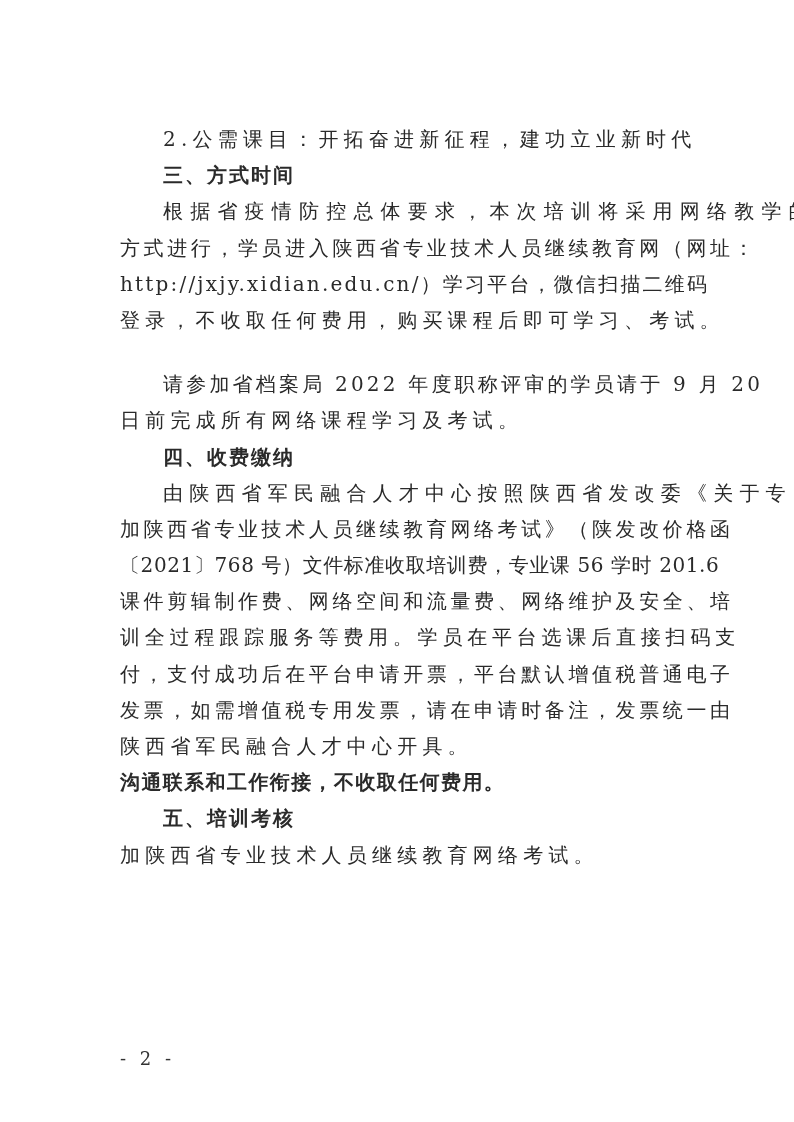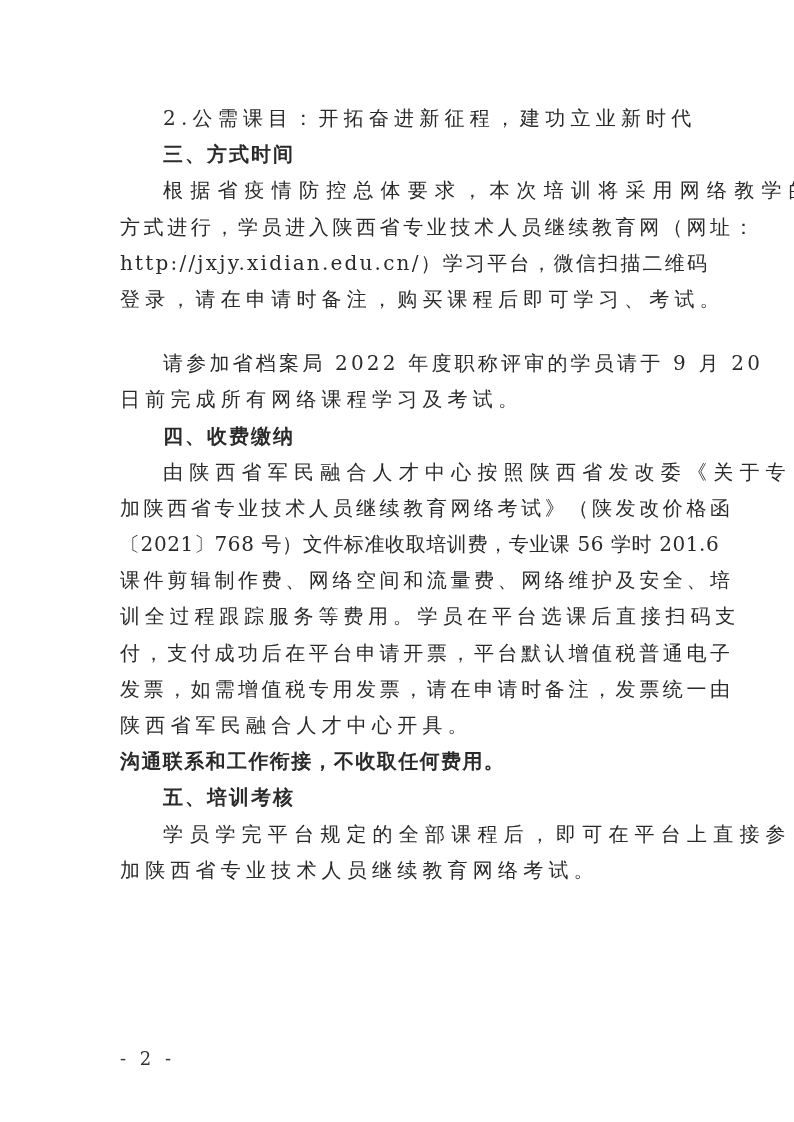--- a/index.html
+++ b/index.html
@@ -7,21 +7,21 @@
     width: 794px; height: 1122px;
     background: #ffffff;
     position: relative;
     overflow: hidden;
     color: #2a2a2a;
     font-family: "DejaVu Serif", "Liberation Serif", serif;
   }
   .page {
     position: absolute;
     left: 120px;
-    top: 100px;
+    top: 121px;
     width: 556px;
   }
   .line {
     height: 36.2px;
     line-height: 36.2px;
     font-size: 20px;
     white-space: nowrap;
     letter-spacing: 11.6px;
     overflow: visible;
   }
@@ -51,31 +51,30 @@
 </style>
 </head>
 <body>
 
 <div class="page">
   <div class="line indent tight5">2.公需课目：开拓奋进新征程，建功立业新时代</div>
   <div class="line indent heading">三、方式时间</div>
   <div class="line indent tight4">根据省疫情防控总体要求，本次培训将采用网络教学的</div>
   <div class="line tight">方式进行，学员进入陕西省专业技术人员继续教育网（网址：</div>
   <div class="line tight" style="letter-spacing:2.2px;">http://jxjy.xidian.edu.cn/）学习平台，微信扫描二维码</div>
-  <div class="line tight5">登录，请在申请时备注，购买课程后即可学习、考试。</div>
+  <div class="line tight5">登录，不收取任何费用，购买课程后即可学习、考试。</div>
   <div class="line indent tight" style="letter-spacing:3.2px;margin-top:28px;">请参加省档案局 2022 年度职称评审的学员请于 9 月 20</div>
   <div class="line tight5">日前完成所有网络课程学习及考试。</div>
   <div class="line indent heading">四、收费缴纳</div>
   <div class="line indent tight3">由陕西省军民融合人才中心按照陕西省发改委《关于专</div>
   <div class="line tight">加陕西省专业技术人员继续教育网络考试》（陕发改价格函</div>
   <div class="line" style="letter-spacing:0.6px;">〔2021〕768 号）文件标准收取培训费，专业课 56 学时 201.6</div>
   <div class="line tight">课件剪辑制作费、网络空间和流量费、网络维护及安全、培</div>
   <div class="line tight2">训全过程跟踪服务等费用。学员在平台选课后直接扫码支</div>
   <div class="line tight">付，支付成功后在平台申请开票，平台默认增值税普通电子</div>
   <div class="line tight">发票，如需增值税专用发票，请在申请时备注，发票统一由</div>
   <div class="line tight5">陕西省军民融合人才中心开具。</div>
   <div class="line bold" style="letter-spacing:1.4px;">沟通联系和工作衔接，不收取任何费用。</div>
   <div class="line indent heading">五、培训考核</div>
-  <div class="line indent tight3">学员学完平台规定的全部课程后，即可在平台上直接参</div>
   <div class="line tight5">加陕西省专业技术人员继续教育网络考试。</div>
 </div>
 
 <div class="page-number">- 2 -</div>
 
 </body></html>

